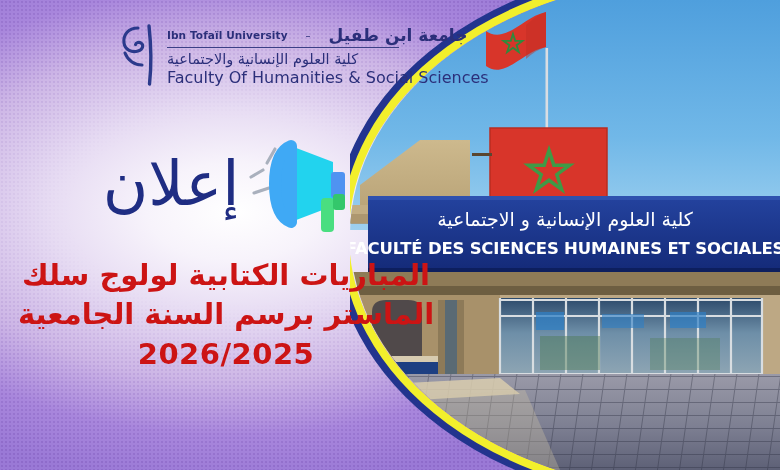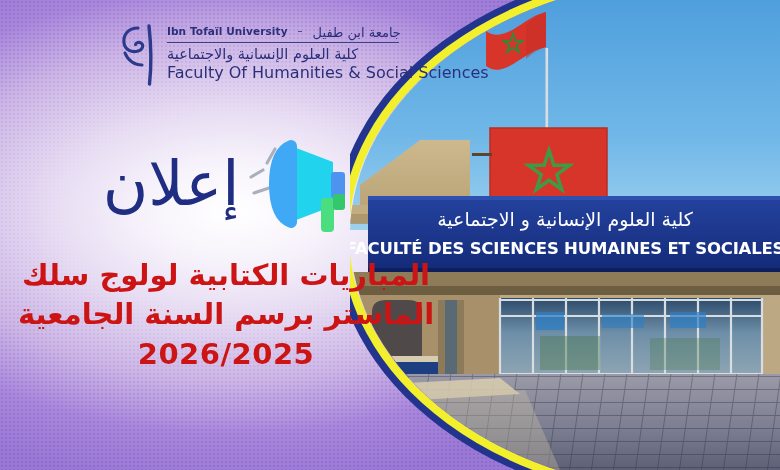--- a/index.html
+++ b/index.html
@@ -31,32 +31,32 @@
   }
 
   
   .brand{
     position:absolute;left:118px;top:22px;
     display:flex;align-items:flex-start;gap:9px;
   }
   .brand-mark{width:40px;height:70px;flex:0 0 auto;}
   .brand-text{padding-top:3px;}
   .brand-row1{
-    display:flex;align-items:flex-start;gap:10px;
+    display:flex;align-items:center;gap:18px;
     justify-content:flex-end;
   }
   .uni-en{
     font-family:"DejaVu Sans","Liberation Sans",sans-serif;
     font-size:10.5px;font-weight:bold;color:#2b2f7a;letter-spacing:.1px;
     white-space:nowrap;
   }
   .dash{font-size:10px;color:#2b2f7a;}
   .uni-ar{
-    font-size:13px;color:#2b2f7a;direction:rtl;white-space:nowrap;
-    letter-spacing:1.3px;font-weight:400;
+    font-size:17px;color:#2b2f7a;direction:rtl;white-space:nowrap;
+    letter-spacing:1.3px;font-weight:700;
   }
   .rule{height:1px;background:#3b3f86;margin:2px 0 3px 0;width:232px;}
   .fac-ar{
     font-size:14.5px;color:#2b2f7a;direction:rtl;text-align:left;
     white-space:nowrap;letter-spacing:.6px;width:232px;
   }
   .fac-en{
     font-size:16px;font-weight:normal;color:#2b2f7a;text-align:left;
     white-space:nowrap;width:232px;letter-spacing:0px;margin-top:1px;
   }

